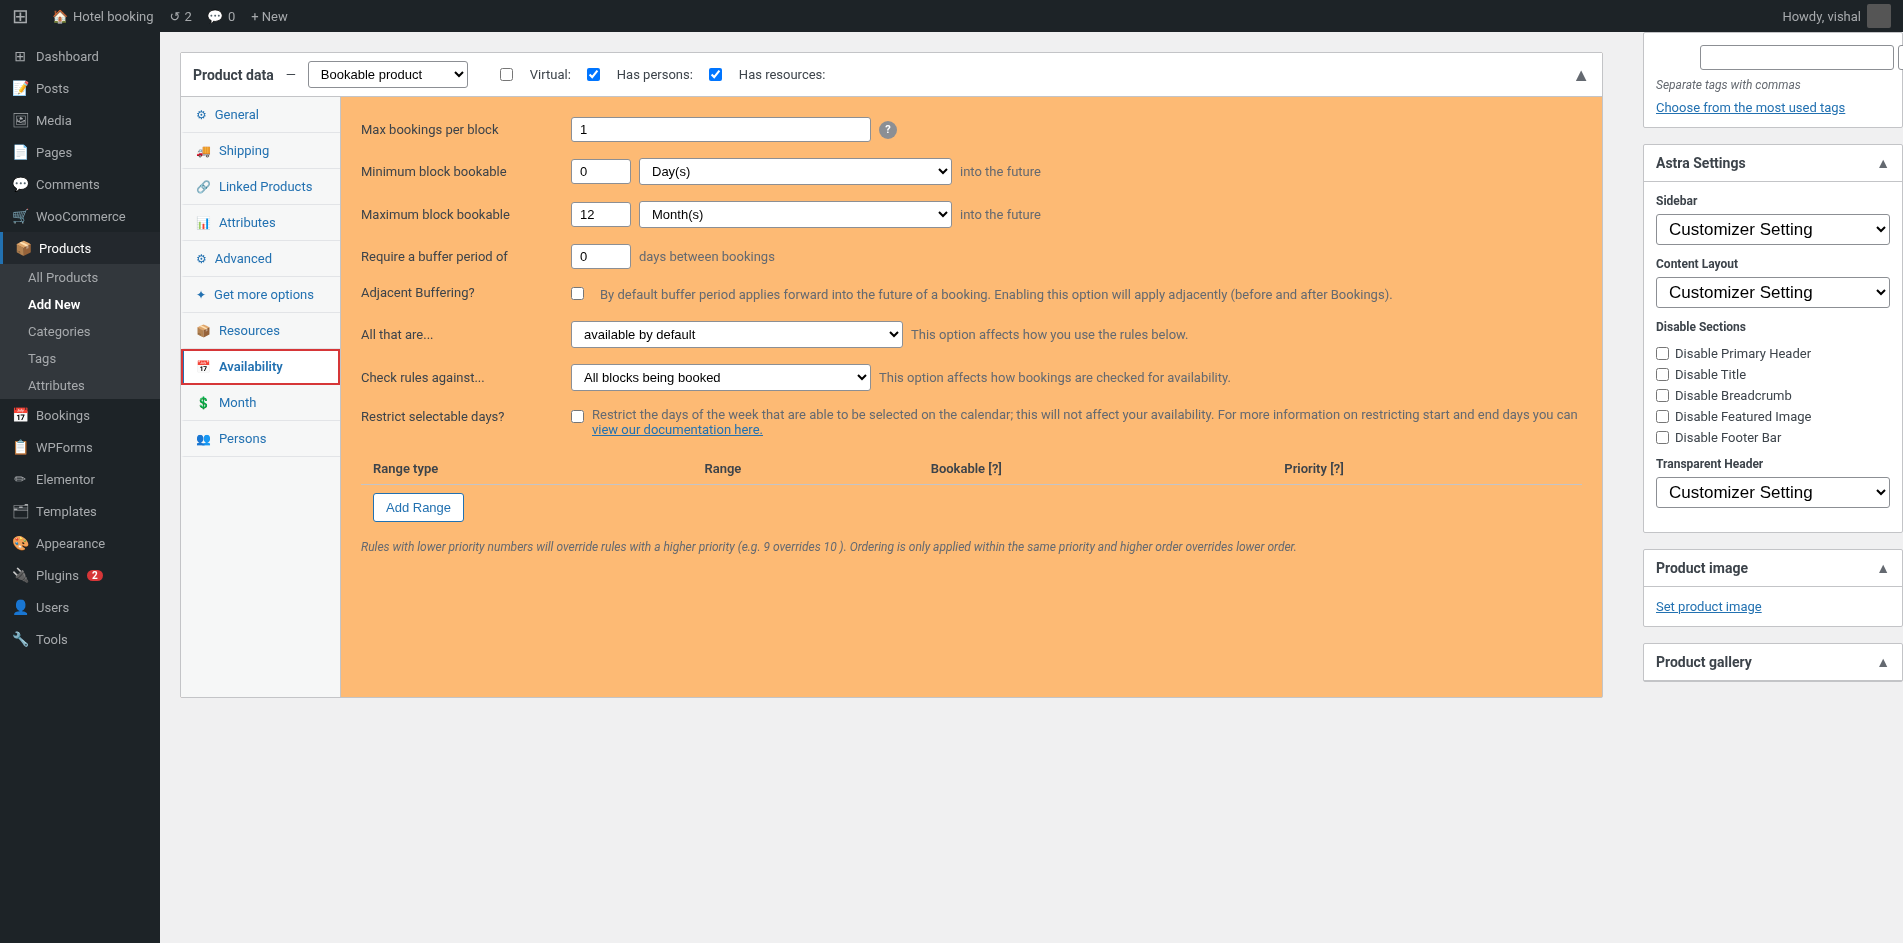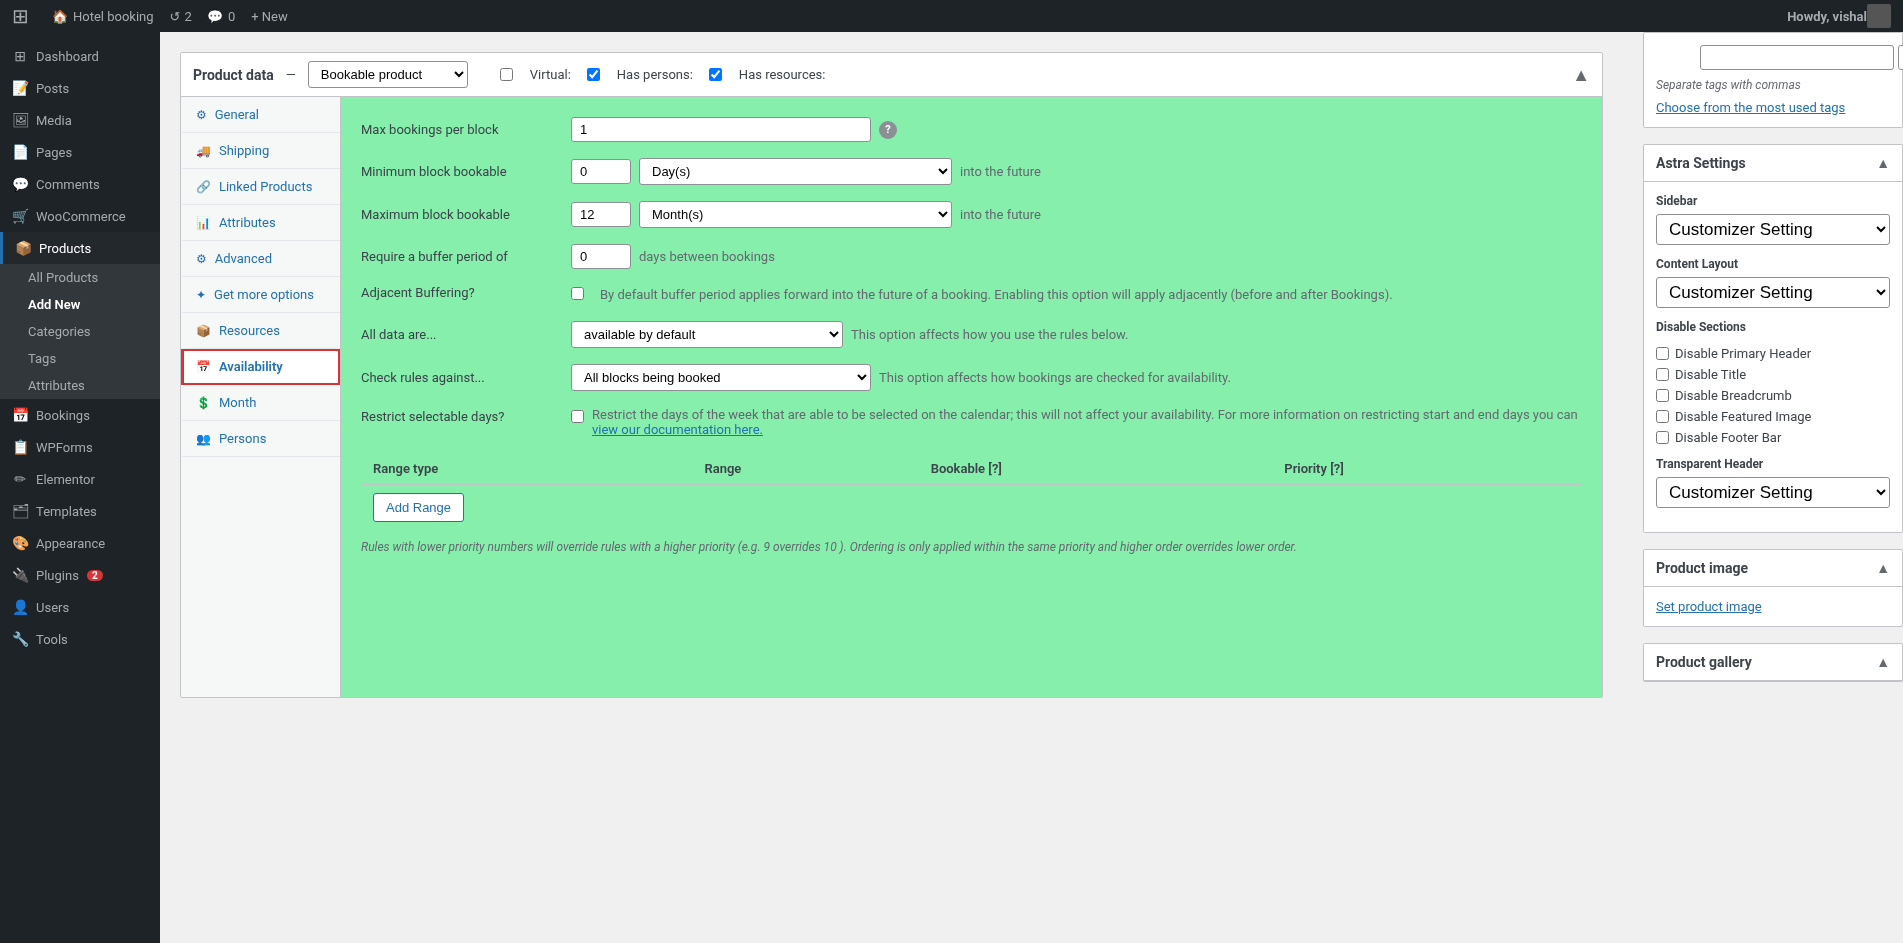--- a/index.html
+++ b/index.html
@@ -3,41 +3,41 @@
   <meta charset="utf-8">
   <style>
     * { box-sizing: border-box; margin: 0; padding: 0; }
     body { font-family: -apple-system, BlinkMacSystemFont, "Segoe UI", Roboto, sans-serif; font-size: 13px; background: #f0f0f1; color: #3c434a; }
 
     
     .topbar { background: #1d2327; height: 32px; display: flex; align-items: center; padding: 0 12px; gap: 16px; position: fixed; top: 0; left: 0; right: 0; z-index: 100; }
     .topbar-logo { color: #a7aaad; font-size: 20px; margin-right: 8px; }
     .topbar-item { color: #a7aaad; font-size: 13px; display: flex; align-items: center; gap: 4px; }
     .topbar-item span { color: #a7aaad; }
-    .topbar-howdy { margin-left: auto; color: #a7aaad; font-size: 13px; display: flex; align-items: center; gap: 0; font-weight: bold; }
+    .topbar-howdy { margin-left: auto; color: #a7aaad; font-size: 13px; display: flex; align-items: center; gap: 6px; }
     .topbar-avatar { width: 24px; height: 24px; background: #555; border-radius: 2px; }
 
     
     .layout { display: flex; margin-top: 32px; min-height: calc(100vh - 32px); }
 
     
     .sidebar { width: 160px; background: #1d2327; flex-shrink: 0; padding-top: 8px; }
     .sidebar-item { display: flex; align-items: center; gap: 8px; padding: 8px 12px; color: #a7aaad; cursor: pointer; font-size: 13px; }
     .sidebar-item.active-parent { background: #33373c; color: #fff; }
     .sidebar-icon { font-size: 14px; width: 16px; text-align: center; }
     .sidebar-sub { padding-left: 0; background: #32373c; }
     .sidebar-sub-item { display: block; padding: 6px 12px 6px 28px; color: #a7aaad; cursor: pointer; font-size: 13px; }
     .sidebar-sub-item.active { color: #fff; font-weight: 600; }
     .badge { background: #d63638; color: #fff; border-radius: 10px; padding: 0 5px; font-size: 10px; font-weight: 700; }
 
     
     .main { flex: 1; padding: 20px; overflow: auto; }
 
     
-    .product-data-box { background: #86efac; border: 1px solid #c3c4c7; border-radius: 2px; }
+    .product-data-box { background: #fdba74; border: 1px solid #c3c4c7; border-radius: 2px; }
     .product-data-header { display: flex; align-items: center; padding: 8px 12px; border-bottom: 1px solid #c3c4c7; gap: 12px; background: #fff; }
     .product-data-title { font-weight: 700; font-size: 14px; }
     .product-data-select { padding: 4px 8px; border: 1px solid #8c8f94; border-radius: 3px; font-size: 13px; background: #fff; min-width: 160px; }
     .product-data-checkboxes { display: flex; gap: 16px; align-items: center; margin-left: 20px; }
     .product-data-checkboxes label { display: flex; align-items: center; gap: 17px; font-size: 13px; }
     .product-data-collapse { margin-left: auto; cursor: pointer; color: #646970; font-size: 18px; }
 
     
     .product-data-body { display: flex; min-height: 600px; }
 
@@ -307,23 +307,23 @@
 
           <div class="checkbox-row">
             <div class="form-label">Adjacent Buffering?</div>
             <div style="display:flex;align-items:flex-start;gap:8px;flex:1;">
               <input type="checkbox" style="margin-top: 2px;">
               <span class="checkbox-label">By default buffer period applies forward into the future of a booking. Enabling this option will apply adjacently (before and after Bookings).</span>
             </div>
           </div>
 
           <div class="form-row">
-            <div class="form-label">All data are...</div>
-            <div class="form-field">
-              <select class="form-select" style="width:272px;">
+            <div class="form-label">All that are...</div>
+            <div class="form-field">
+              <select class="form-select" style="width:332px;">
                 <option>available by default</option>
                 <option>not available by default</option>
               </select>
               <span class="form-text">This option affects how you use the rules below.</span>
             </div>
           </div>
 
           <div class="form-row">
             <div class="form-label">Check rules against...</div>
             <div class="form-field">

